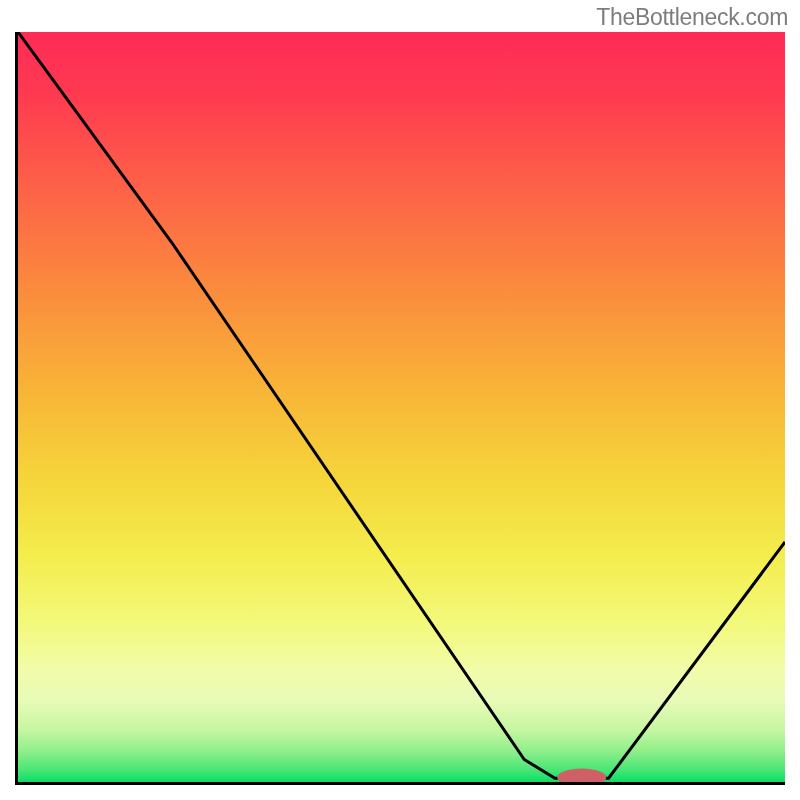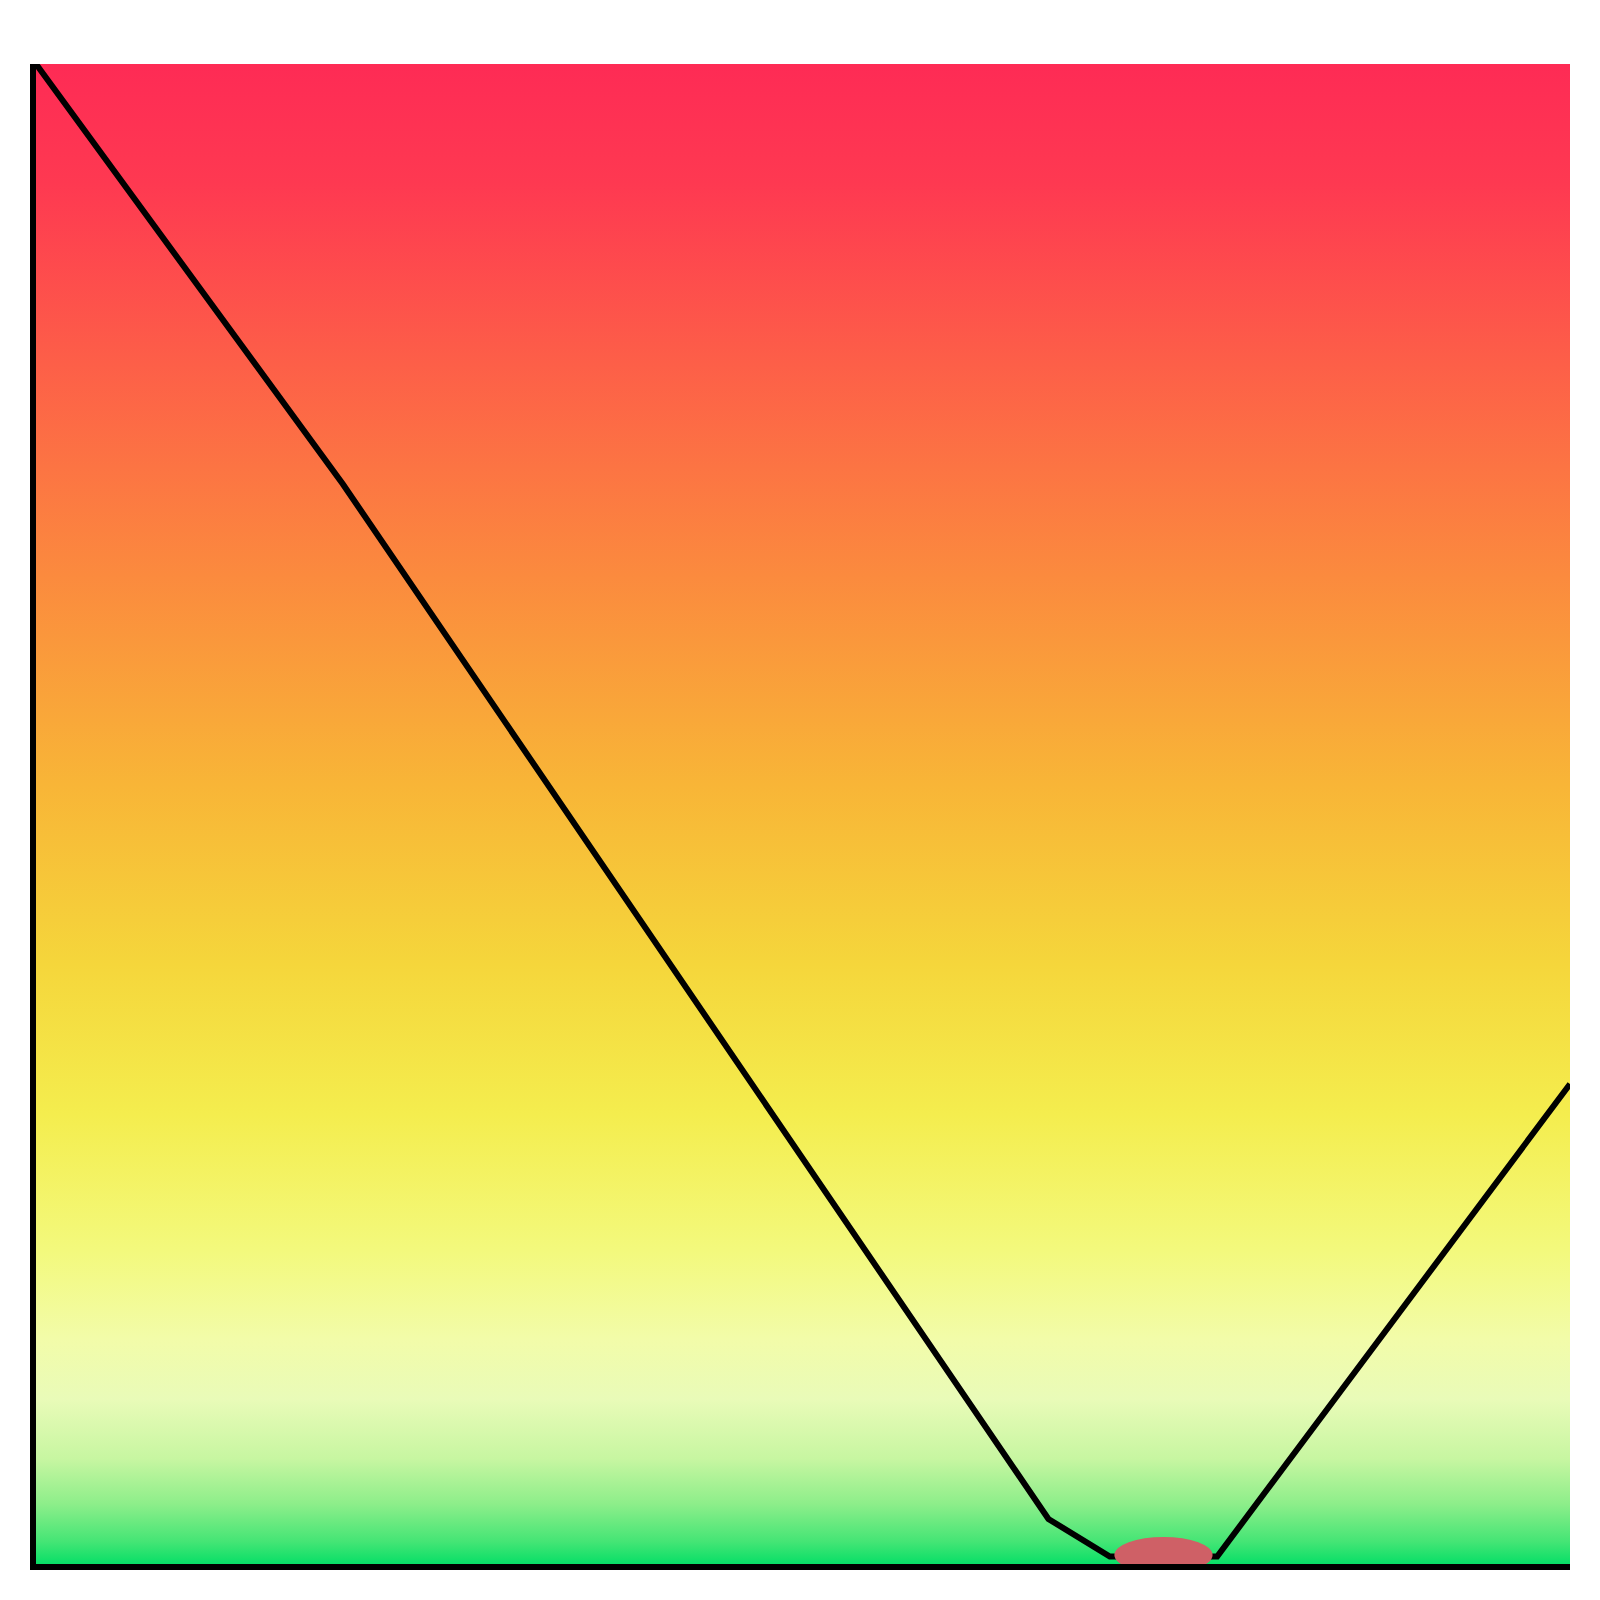--- a/index.html
+++ b/index.html
@@ -65,20 +65,21 @@
     overflow: visible;
   }
   .marker {
     fill: #cf6066;
   }
 </style>
 </head>
 <body>
 
 <div class="container">
+  <div class="watermark">TheBottleneck.com</div>
 
   <div class="frame">
     <div class="gradient"></div>
 
     <svg class="curve" viewBox="0 0 100 100" preserveAspectRatio="none">
       <path id="curve-path" fill="none" stroke="#000" stroke-width="3" vector-effect="non-scaling-stroke" d="M0.00 0.00 L20.00 28.00 L66.00 97.00 L70.00 99.50 L77.00 99.50 L100.00 68.00"></path>
       <ellipse id="marker-ellipse" class="marker" cx="73.5" cy="99.4" rx="3.2" ry="1.2"></ellipse>
     </svg>
   </div>
 </div>

